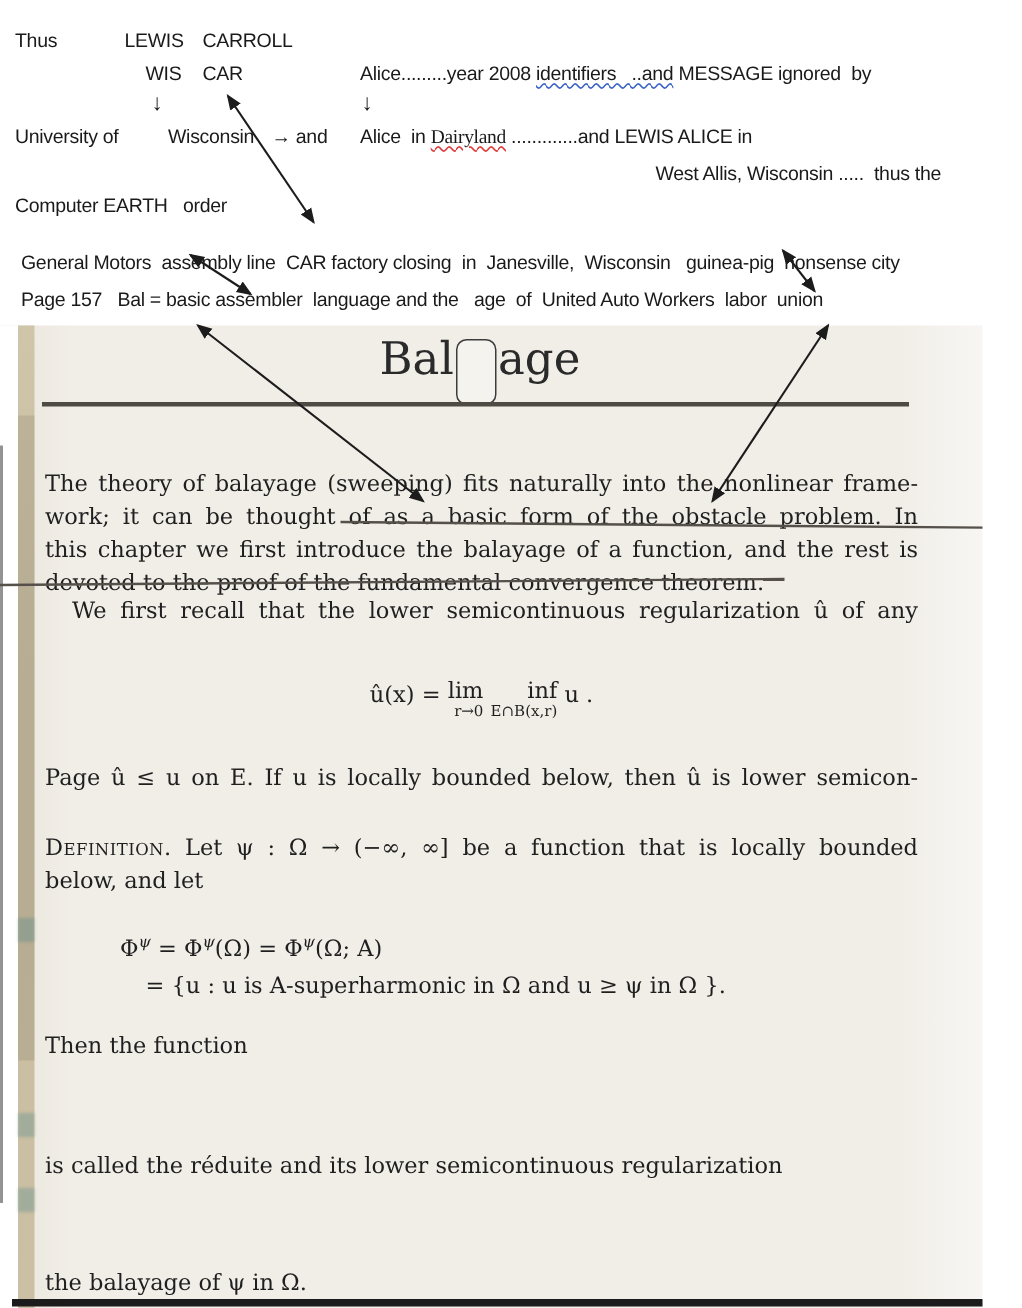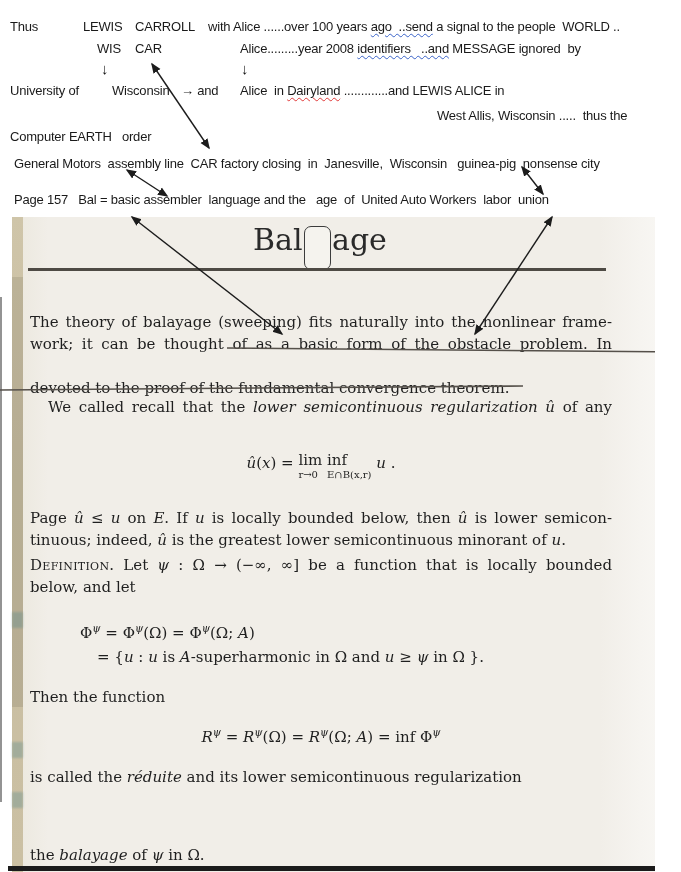--- a/index.html
+++ b/index.html
@@ -7,21 +7,21 @@
          font-family:"Liberation Sans",sans-serif;}
 
   
   .ann-row{position:absolute;left:0;width:681px;height:18px;}
   .chunk{position:absolute;white-space:pre;font-size:13px;letter-spacing:-0.2px;
          color:#1a1a1a;line-height:16px;}
   .glyph-arrow{font-size:15px;color:#1a1a1a;}
   .wavy{text-decoration-line:underline;text-decoration-style:wavy;
         text-decoration-thickness:1px;text-underline-offset:2px;}
   .wavy-blue{text-decoration-color:#3a63c8;}
-  .wavy-red{text-decoration-color:#e03a3a;}
+  .wavy-red{text-decoration-color:#e03a3a;font-family:Liberation Serif, serif;}
 
   
   .scan{position:absolute;left:0;top:217px;width:681px;height:655px;
         background:linear-gradient(90deg,#e9e5d9 0px,#f1eee8 48px,#f1eee8 600px,#f6f4f0 640px,#faf9f6 681px);
         font-family:"DejaVu Serif","Liberation Serif",serif;color:#1f1f1f;}
   .gutter-white{position:absolute;left:0;top:0;width:12px;height:655px;background:#ffffff;}
   .gutter-tan{position:absolute;left:12px;top:0;width:11px;height:655px;
         background:linear-gradient(180deg,#cfc5a9 0%,#c8bda1 40%,#cbc0a3 100%);}
   .gutter-shade{position:absolute;left:12px;top:60px;width:11px;height:430px;background:rgba(60,55,40,0.12);}
   .bleed{position:absolute;left:12px;width:11px;height:16px;background:rgba(70,130,140,0.30);filter:blur(1px);}
@@ -31,43 +31,42 @@
         font-family:"DejaVu Serif",serif;}
   .cursor-box{position:absolute;left:304px;top:9px;width:25px;height:42px;border:1.5px solid #3c3c3c;
         border-radius:7px;background:#f5f3ee;}
   .title-rule{position:absolute;left:28px;top:51px;width:578px;height:2.5px;background:#4e4a44;}
 
   .bline{position:absolute;left:30px;width:582px;font-size:15px;line-height:20px;}
   .bline.full{text-align:justify;text-align-last:justify;}
   .bline.indent{text-indent:18px;}
   .formula{position:absolute;left:30px;width:582px;font-size:15px;line-height:20px;}
   .formula.centered{text-align:center;}
-  .it{font-style:italic;}
+  .it{}
   .sc{font-variant:small-caps;letter-spacing:.3px;}
   .sup{font-size:10.5px;vertical-align:6px;font-style:italic;}
-  .ustack{display:inline-flex;flex-direction:column;align-items:flex-start;vertical-align:top;line-height:1.05;}
+  .ustack{display:inline-flex;flex-direction:column;align-items:flex-end;vertical-align:top;line-height:1.05;}
   .umain{font-size:15px;}
   .usub{font-size:10px;margin-top:1px;}
 
   .bottom-band{position:absolute;left:8px;top:649px;width:673px;height:5px;background:#1b1b1b;}
 
   
   .overlay{position:absolute;left:0;top:0;width:681px;height:872px;pointer-events:none;}
 </style>
 </head>
 <body>
 
 <div class="stage">
 
   <section>
     <div class="ann-row" style="top:19px">
       <span class="chunk" style="left:10px"><span>Thus</span></span>
       <span class="chunk" style="left:83px"><span>LEWIS</span></span>
       <span class="chunk" style="left:135px"><span>CARROLL</span></span>
-      <span class="chunk" style="left:208px"><span>with Alice ......over 100 years </span><span class="wavy wavy-blue">ago  ..send</span><span> a signal to the people  WORLD ..</span></span>
     </div>
     <div class="ann-row" style="top:41px">
       <span class="chunk" style="left:97px"><span>WIS</span></span>
       <span class="chunk" style="left:135px"><span>CAR</span></span>
       <span class="chunk" style="left:240px"><span>Alice.........year 2008 </span><span class="wavy wavy-blue">identifiers   ..and</span><span> MESSAGE ignored  by</span></span>
     </div>
     <div class="ann-row" style="top:61px">
       <span class="chunk glyph-arrow" style="left:101px"><span>↓</span></span>
       <span class="chunk glyph-arrow" style="left:241px"><span>↓</span></span>
     </div>
@@ -76,21 +75,21 @@
       <span class="chunk" style="left:112px"><span>Wisconsin</span></span>
       <span class="chunk glyph-arrow" style="left:181px;font-size:13px"><span>→ and</span></span>
       <span class="chunk" style="left:240px"><span>Alice  in </span><span class="wavy wavy-red">Dairyland</span><span> .............and LEWIS ALICE in</span></span>
     </div>
     <div class="ann-row" style="top:108px">
       <span class="chunk" style="left:437px"><span>West Allis, Wisconsin .....  thus the</span></span>
     </div>
     <div class="ann-row" style="top:129px">
       <span class="chunk" style="left:10px"><span>Computer EARTH   order</span></span>
     </div>
-    <div class="ann-row" style="top:156px">
+    <div class="ann-row" style="top:167px">
       <span class="chunk" style="left:14px"><span>General Motors  assembly line  CAR factory closing  in  Janesville,  Wisconsin   guinea-pig  nonsense city</span></span>
     </div>
     <div class="ann-row" style="top:192px">
       <span class="chunk" style="left:14px"><span>Page 157   Bal = basic assembler  language and the   age  of  United Auto Workers  labor  union</span></span>
     </div>
   </section>
 
   <section class="scan">
     <div class="gutter-white"></div>
     <div class="gutter-tan"></div>
@@ -100,37 +99,36 @@
     <div class="bleed" style="top:525px"></div>
     <div class="bleed" style="top:575px"></div>
 
     <span class="book-title-part" style="left:253px;top:6px">Bal</span>
     <span class="book-title-part" style="left:332px;top:6px">age</span>
     <div class="cursor-box"></div>
     <div class="title-rule"></div>
 
     <div class="bline full" style="top:95px"><span>The theory of balayage (sweeping) fits naturally into the nonlinear frame-</span></div>
     <div class="bline full" style="top:117px"><span>work; it can be thought of as a basic form of the obstacle problem.  In</span></div>
+    <div class="bline full" style="top:139px"><span>this chapter we first introduce the balayage of a function, and the rest is</span></div>
     <div class="bline" style="top:161px"><span>devoted to the proof of the fundamental convergence theorem.</span></div>
-    <div class="bline full indent" style="top:180px"><span>We called recall that the </span><span class="it">lower semicontinuous regularization û</span><span> of any</span></div>
+    <div class="bline full indent" style="top:180px"><span>We first recall that the </span><span class="it">lower semicontinuous regularization û</span><span> of any</span></div>
     <div class="formula centered" style="top:236px"><span class="it">û</span><span>(</span><span class="it">x</span><span>) = </span><span class="ustack">
           <span class="umain">lim</span>
           <span class="usub">r→0</span>
         </span><span> </span><span class="ustack">
           <span class="umain">inf</span>
           <span class="usub">E∩B(x,r)</span>
         </span><span>  </span><span class="it">u</span><span> .</span></div>
     <div class="bline full" style="top:291px"><span>Page </span><span class="it">û</span><span> ≤ </span><span class="it">u</span><span> on </span><span class="it">E</span><span>. If </span><span class="it">u</span><span> is locally bounded below, then </span><span class="it">û</span><span> is lower semicon-</span></div>
-    <div class="bline" style="top:313px"><span>tinuous; indeed, </span><span class="it">û</span><span> is the greatest lower semicontinuous minorant of </span><span class="it">u</span><span>.</span></div>
     <div class="bline full" style="top:338px"><span class="sc">Definition</span><span>. Let </span><span class="it">ψ</span><span> : Ω → (−∞, ∞] be a function that is locally bounded</span></div>
     <div class="bline" style="top:360px"><span>below, and let</span></div>
     <div class="formula" style="top:401px;padding-left:50px"><span>Φ</span><span class="sup">ψ</span><span> = Φ</span><span class="sup">ψ</span><span>(Ω) = Φ</span><span class="sup">ψ</span><span>(Ω; </span><span class="it">A</span><span>)</span></div>
     <div class="formula" style="top:430px;padding-left:67px"><span>= {</span><span class="it">u</span><span> : </span><span class="it">u</span><span> is </span><span class="it">A</span><span>-superharmonic in Ω and </span><span class="it">u</span><span> ≥ </span><span class="it">ψ</span><span> in Ω }.</span></div>
     <div class="bline" style="top:470px"><span>Then the function</span></div>
-    <div class="formula centered" style="top:505px"><span class="it">R</span><span class="sup">ψ</span><span> = </span><span class="it">R</span><span class="sup">ψ</span><span>(Ω) = </span><span class="it">R</span><span class="sup">ψ</span><span>(Ω; </span><span class="it">A</span><span>) = inf Φ</span><span class="sup">ψ</span></div>
     <div class="bline" style="top:550px"><span>is called the </span><span class="it">réduite</span><span> and its lower semicontinuous regularization</span></div>
     <div class="bline" style="top:628px"><span>the </span><span class="it">balayage</span><span> of </span><span class="it">ψ</span><span> in Ω.</span></div>
 
     <div class="bottom-band"></div>
   </section>
 
   <svg class="overlay" viewBox="0 0 681 872">
     <defs>
       <marker id="ah" viewBox="0 0 10 10" refX="8.5" refY="5" markerWidth="7.5" markerHeight="7.5" orient="auto-start-reverse">
         <path d="M0,1 L10,5 L0,9 z" fill="#1c1c1c"></path>

